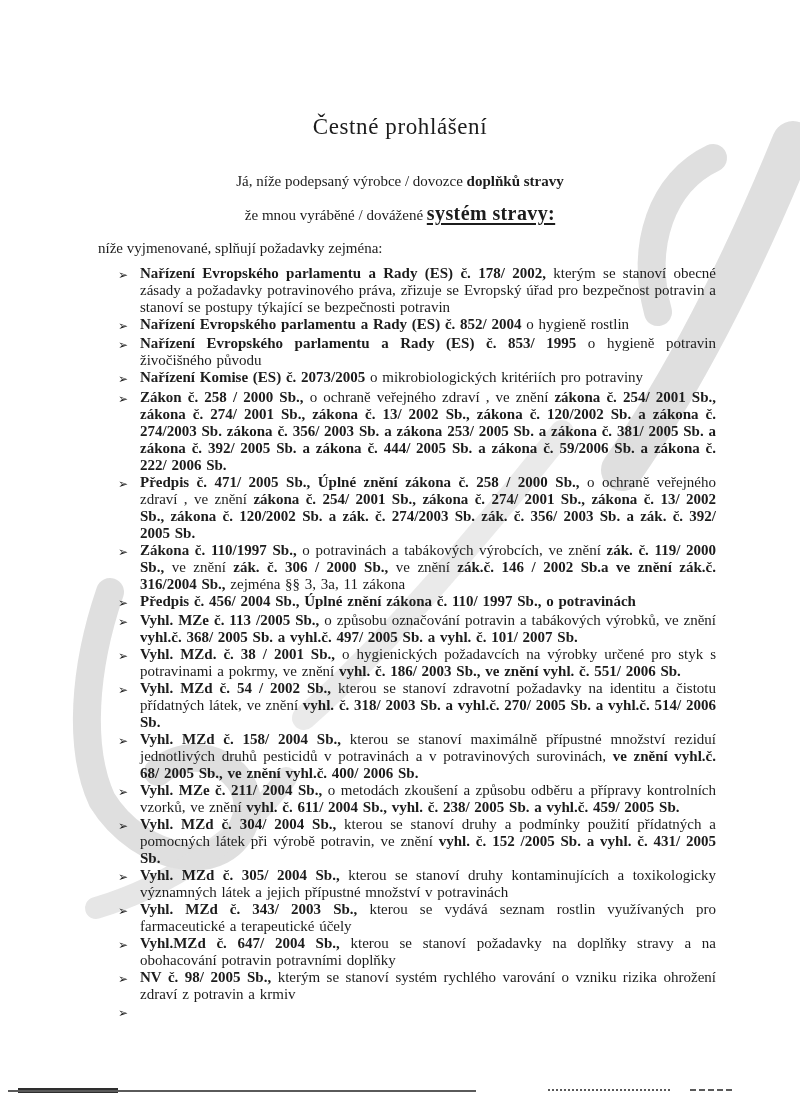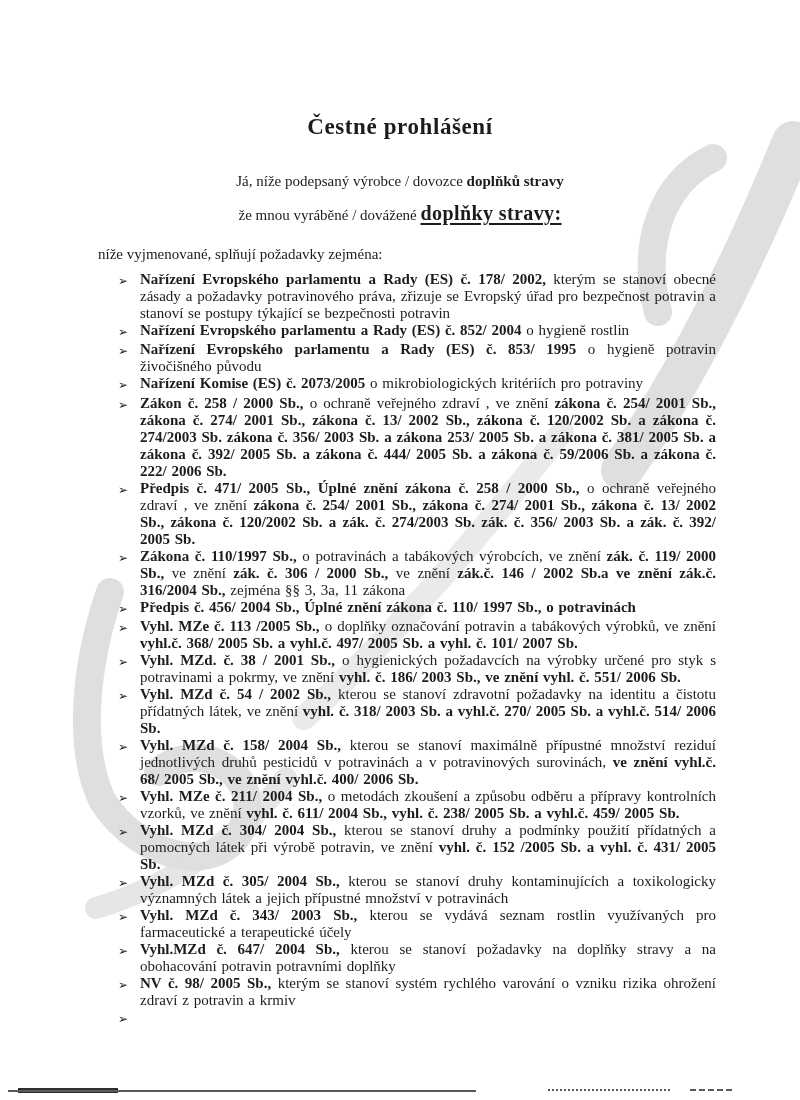--- a/index.html
+++ b/index.html
@@ -18,40 +18,40 @@
     position:relative;width:800px;height:1100px;overflow:hidden;background:var(--bg-color);
   }
   .watermark{
     position:absolute;left:0;top:0;z-index:0;pointer-events:none;
   }
   .wm-stroke{stroke:var(--wm-color);fill:none;stroke-linecap:round;}
   .content{position:relative;z-index:1;}
   .title{
     margin:0;padding-top:114px;
     text-align:center;
-    font-size:23px;font-weight:bold;letter-spacing:0.6px;
+    font-size:23px;font-weight:normal;letter-spacing:0.6px;
   }
   .intro{
     margin:33px 4px 0;text-align:center;font-size:15px;
   }
   .declare{
     margin:23px 0 0;text-align:center;
     font-size:15px;font-weight:bold;letter-spacing:2px;
   }
   .subject{
     margin:12px 0 0;text-align:center;font-size:15px;
   }
   .subject b{
     font-size:20px;letter-spacing:0.4px;
     text-decoration:underline;
     text-decoration-thickness:2px;
     text-underline-offset:3px;
   }
   .lead{
-    margin:21px 84px 0 98px;font-size:15px;
+    margin:15px 84px 0 98px;font-size:15px;
   }
   .reg-list{
     margin:8px 84px 0 118px;
   }
   .list-item{display:flex;align-items:flex-start;}
   .bullet{
     flex:0 0 22px;font-size:12px;line-height:18.4px;padding-top:1px;
     font-family:"DejaVu Sans", sans-serif;
   }
   .item-text{
@@ -92,21 +92,21 @@
     </g>
   </svg>
 
   <div class="content">
 
     <h1 class="title">Čestné prohlášení</h1>
 
     <p class="intro"><span>Já, níže podepsaný výrobce / dovozce </span><b>doplňků stravy</b></p>
 
 
-    <p class="subject"><span>že mnou vyráběné / dovážené </span><b>doplňky stravy:</b></p>
+    <p class="subject"><span>že mnou vyráběné / dovážené </span><b>systém stravy:</b></p>
 
     <p class="lead">níže vyjmenované, splňují požadavky zejména:</p>
 
     <div class="reg-list" id="reg-list">
         <div class="list-item">
           <span class="bullet">➢</span>
           <div class="item-text"><b>Nařízení Evropského parlamentu a Rady (ES) č. 178/ 2002,</b><span> kterým se stanoví obecné zásady a požadavky potravinového práva, zřizuje se Evropský úřad pro bezpečnost potravin a stanoví se postupy týkající se bezpečnosti potravin</span></div>
         </div>
         <div class="list-item">
           <span class="bullet">➢</span>
@@ -131,21 +131,21 @@
         <div class="list-item">
           <span class="bullet">➢</span>
           <div class="item-text"><b>Zákona č. 110/1997 Sb.,</b><span> o potravinách a tabákových výrobcích, ve znění </span><b>zák. č. 119/ 2000 Sb.,</b><span> ve znění </span><b>zák. č. 306 / 2000 Sb.,</b><span> ve znění </span><b>zák.č. 146 / 2002 Sb.a ve znění zák.č. 316/2004 Sb.,</b><span> zejména §§ 3, 3a, 11 zákona</span></div>
         </div>
         <div class="list-item">
           <span class="bullet">➢</span>
           <div class="item-text"><b>Předpis č. 456/ 2004 Sb., Úplné znění zákona č. 110/ 1997 Sb., o potravinách</b></div>
         </div>
         <div class="list-item">
           <span class="bullet">➢</span>
-          <div class="item-text"><b>Vyhl. MZe č. 113 /2005 Sb.,</b><span> o doplňky označování potravin a tabákových výrobků, ve znění </span><b>vyhl.č. 368/ 2005 Sb. a vyhl.č. 497/ 2005 Sb. a vyhl. č. 101/ 2007 Sb.</b></div>
+          <div class="item-text"><b>Vyhl. MZe č. 113 /2005 Sb.,</b><span> o způsobu označování potravin a tabákových výrobků, ve znění </span><b>vyhl.č. 368/ 2005 Sb. a vyhl.č. 497/ 2005 Sb. a vyhl. č. 101/ 2007 Sb.</b></div>
         </div>
         <div class="list-item">
           <span class="bullet">➢</span>
           <div class="item-text"><b>Vyhl. MZd. č. 38 / 2001 Sb.,</b><span> o hygienických požadavcích na výrobky určené pro styk s potravinami a pokrmy, ve znění </span><b>vyhl. č. 186/ 2003 Sb., ve znění vyhl. č. 551/ 2006 Sb.</b></div>
         </div>
         <div class="list-item">
           <span class="bullet">➢</span>
           <div class="item-text"><b>Vyhl. MZd č. 54 / 2002 Sb.,</b><span> kterou se stanoví zdravotní požadavky na identitu a čistotu přídatných látek, ve znění </span><b>vyhl. č. 318/ 2003 Sb. a vyhl.č. 270/ 2005 Sb. a vyhl.č. 514/ 2006 Sb.</b></div>
         </div>
         <div class="list-item">

